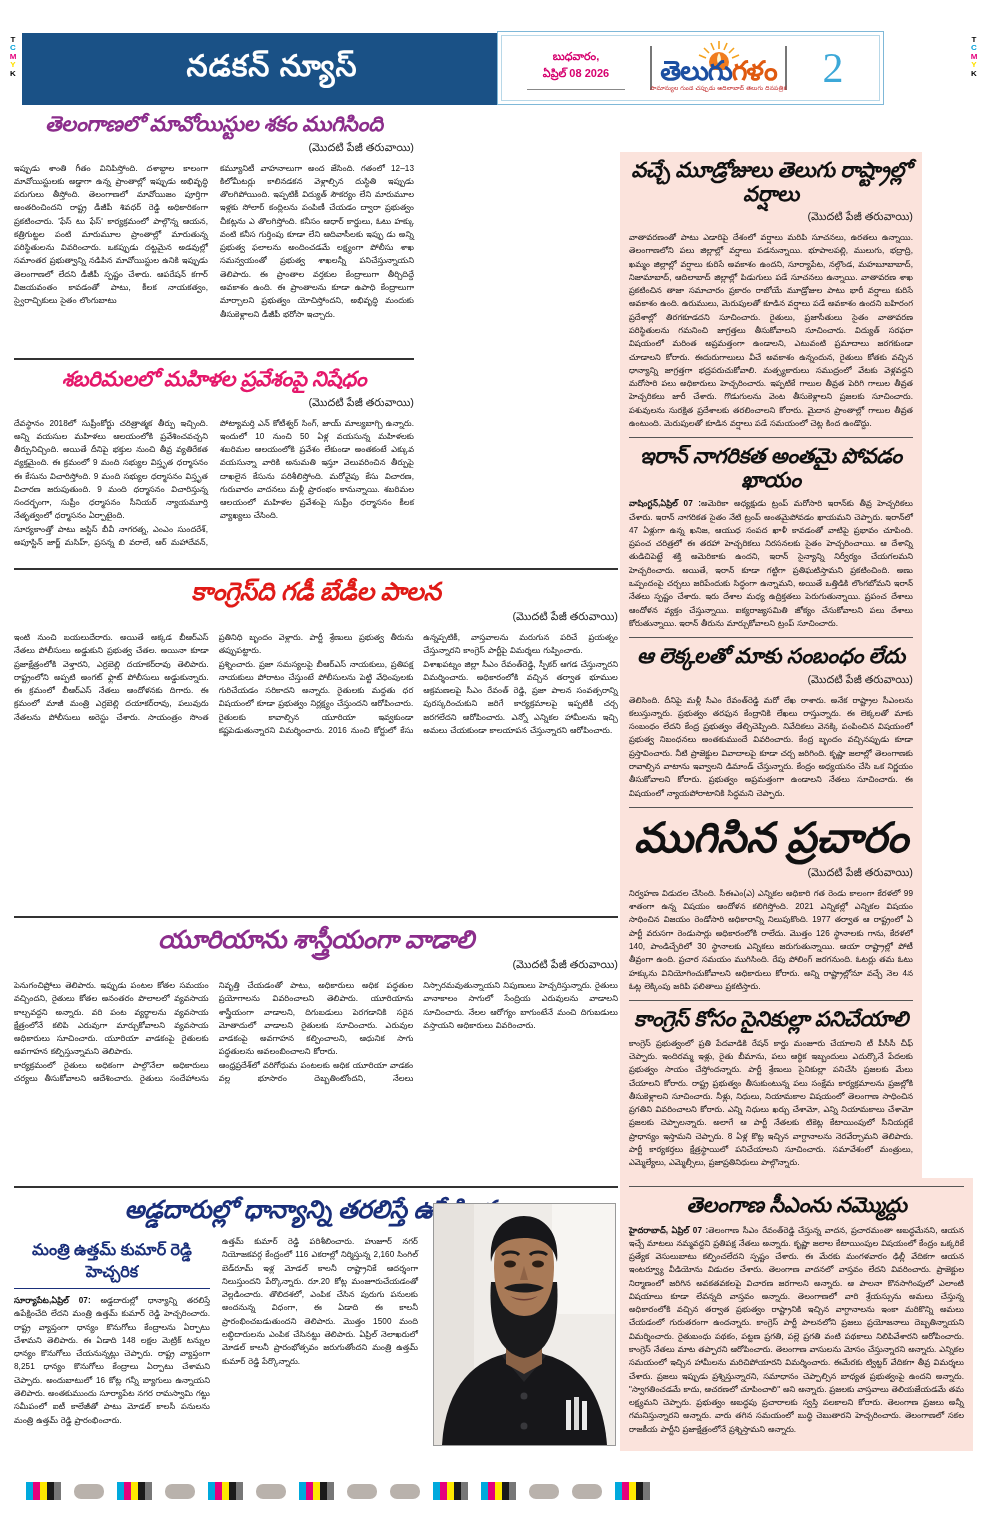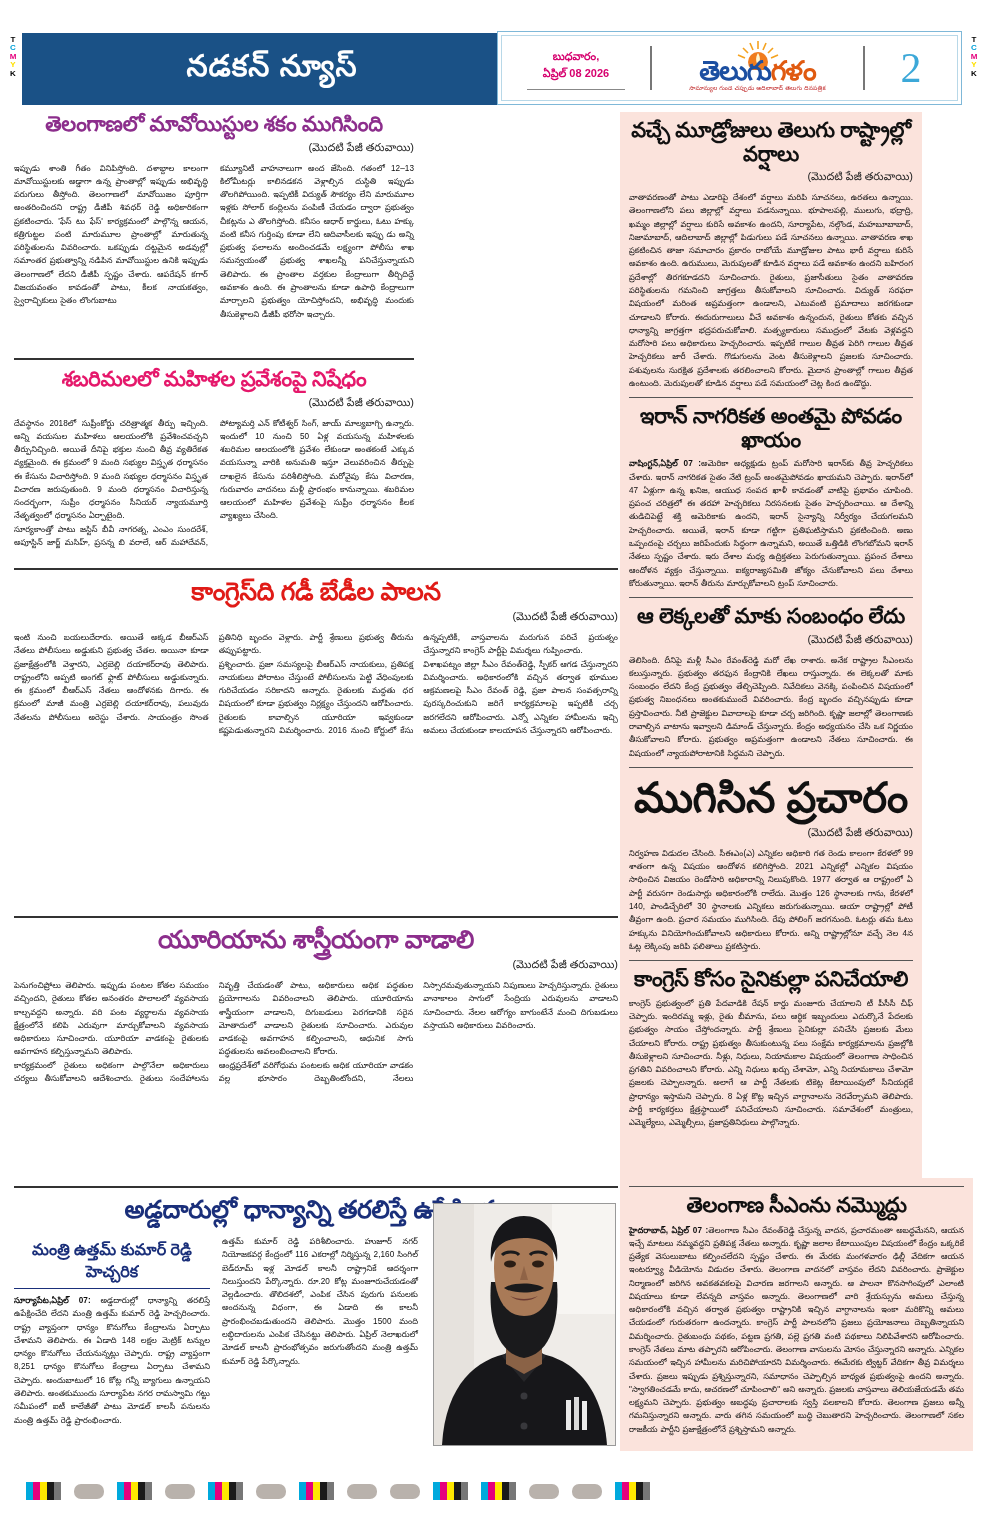--- a/index.html
+++ b/index.html
@@ -62,21 +62,21 @@
     color: #ffffff;
     font-size: 30px;
     font-weight: bold;
     letter-spacing: 1px;
     font-family: "Liberation Sans", sans-serif;
   }
   .masthead-right {
     position: absolute;
     left: 475px;
     top: -2px;
-    width: 465px;
+    width: 387px;
     height: 74px;
     background: #ffffff;
     border: 1px solid #7fb8d8;
     padding: 3px;
   }
   .masthead-right-inner {
     width: 100%;
     height: 100%;
     border: 1px solid #b8d8e8;
     display: flex;
@@ -158,29 +158,31 @@
 
   .col {
     position: absolute;
     top: 0;
   }
   .col-right {
     left: 606px;
     width: 302px;
     background: #fbe3dc;
     padding: 6px 9px 10px 9px;
+    margin-top: 40px;
   }
 
   
   .hl {
     font-weight: bold;
     line-height: 1.12;
     text-align: center;
     font-family: "Liberation Sans", sans-serif;
     letter-spacing: -0.3px;
+    font-style: italic;
   }
   .hl-purple { color: #8c2e8c; }
   .hl-pink   { color: #e5186b; }
   .hl-red    { color: #e01b17; }
   .hl-navy   { color: #1a2f7a; }
   .hl-black  { color: #111111; }
 
   .hl-w2 { font-size: 21px; }   
   .hl-w3 { font-size: 25px; }   
   .hl-r  { font-size: 21px; }   

